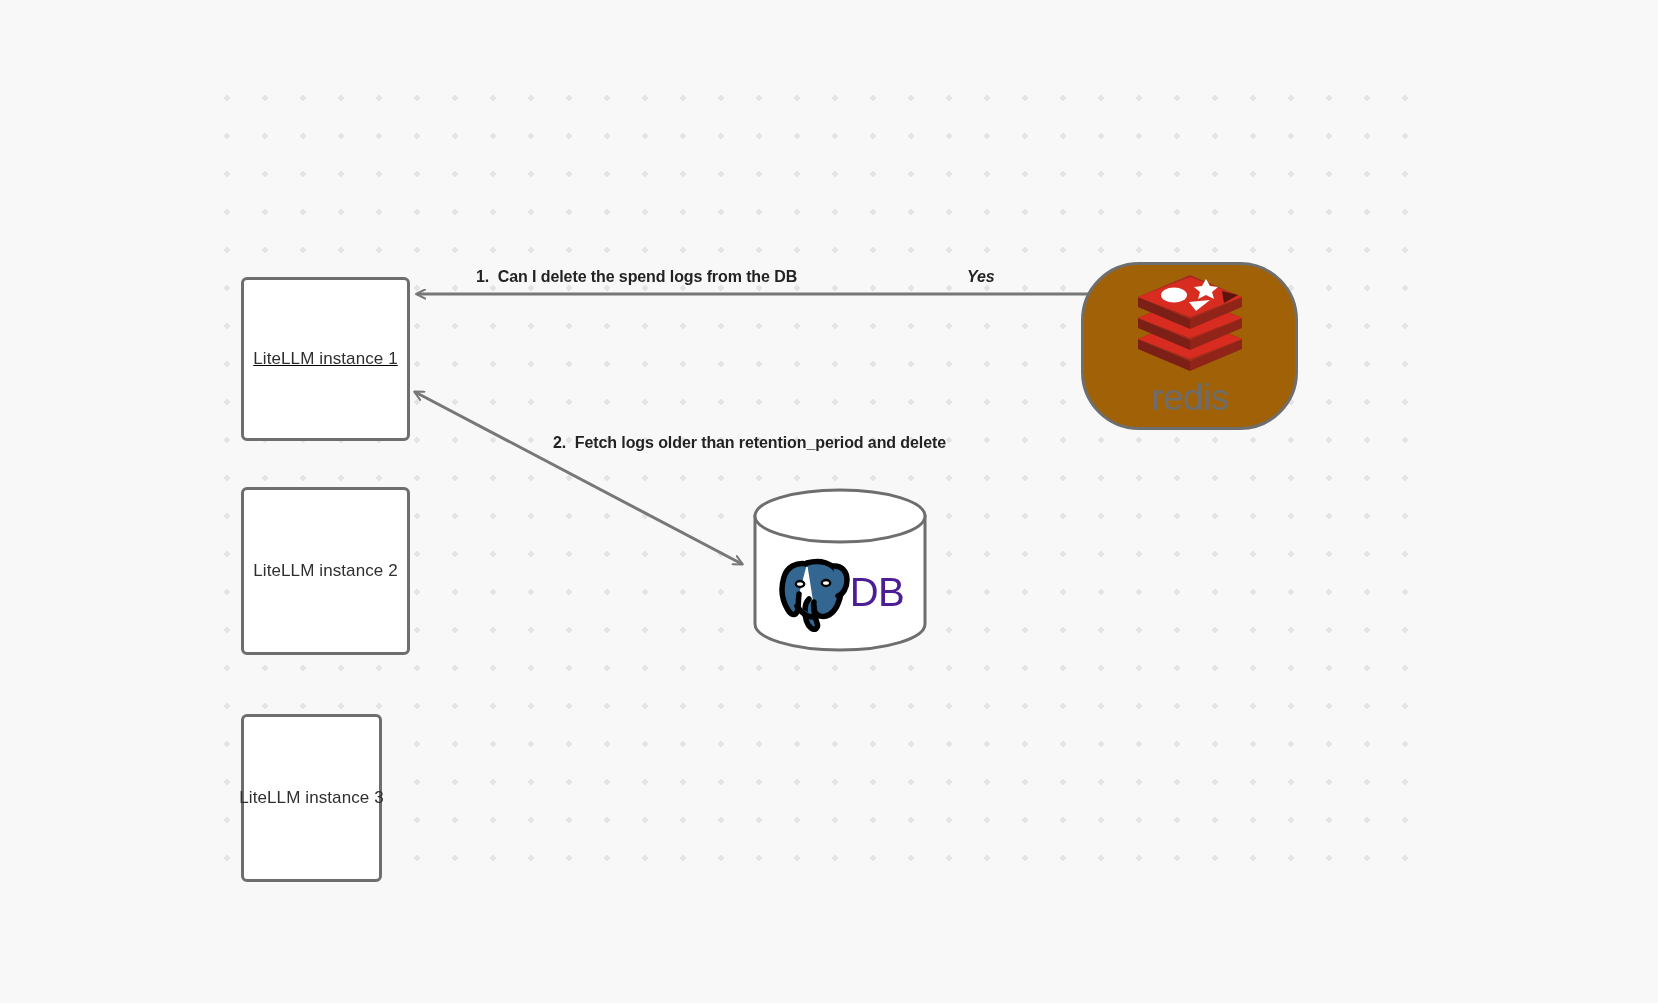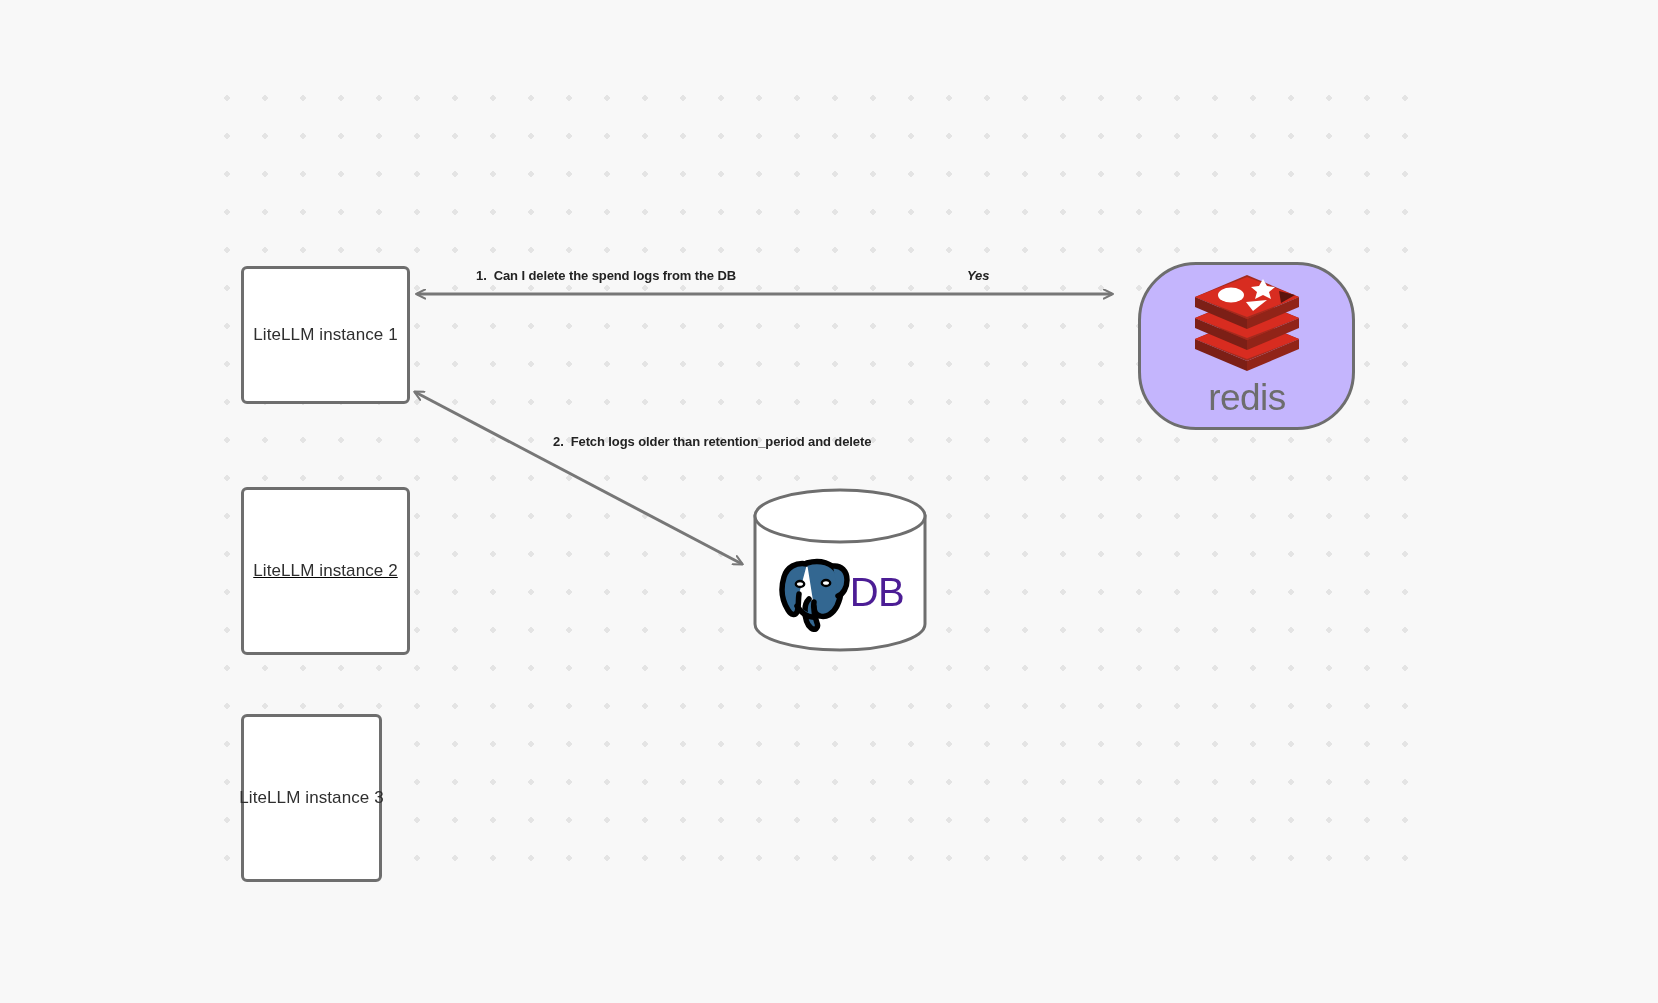--- a/index.html
+++ b/index.html
@@ -42,33 +42,33 @@
     align-items: center;
     justify-content: center;
   }
   .node-box .node-label {
     font-size: 17px;
     color: #2f2f2f;
     font-weight: 400;
     letter-spacing: .1px;
     white-space: nowrap;
   }
-  #box-instance-1 { left: 241px; top: 266px;  width: 169px; height: 138px; }
-  #box-instance-2 { left: 241px; top: 487px;  width: 169px; height: 168px; text-decoration: underline; }
+  #box-instance-1 { left: 241px; top: 277px;  width: 169px; height: 164px; text-decoration: underline; }
+  #box-instance-2 { left: 241px; top: 487px;  width: 169px; height: 168px; }
   #box-instance-3 { left: 241px; top: 714px;  width: 141px; height: 168px; }
 
   
   #node-redis {
     position: absolute;
-    left: 1138px;
+    left: 1081px;
     top: 262px;
     width: 217px;
     height: 168px;
     box-sizing: border-box;
-    background: #c4b5fd;
+    background: #a16207;
     border: 3px solid #6e6e6e;
     border-radius: 58px;
     display: flex;
     flex-direction: column;
     align-items: center;
     justify-content: center;
   }
   #redis-logo { display: block; }
 
   
@@ -104,21 +104,21 @@
     position: absolute;
     left: 0; top: 0;
     width: 1658px;
     height: 1003px;
     pointer-events: none;
   }
 
   
   .edge-label {
     position: absolute;
-    font-size: 13px;
+    font-size: 16px;
     font-weight: 700;
     color: #232323;
     white-space: pre;
     letter-spacing: -.1px;
   }
   #label-step-1 { left: 476px; top: 268px; }
   #label-yes    { left: 967px; top: 268px; font-style: italic; }
   #label-step-2 { left: 553px; top: 434px; }
 </style>
 </head>

